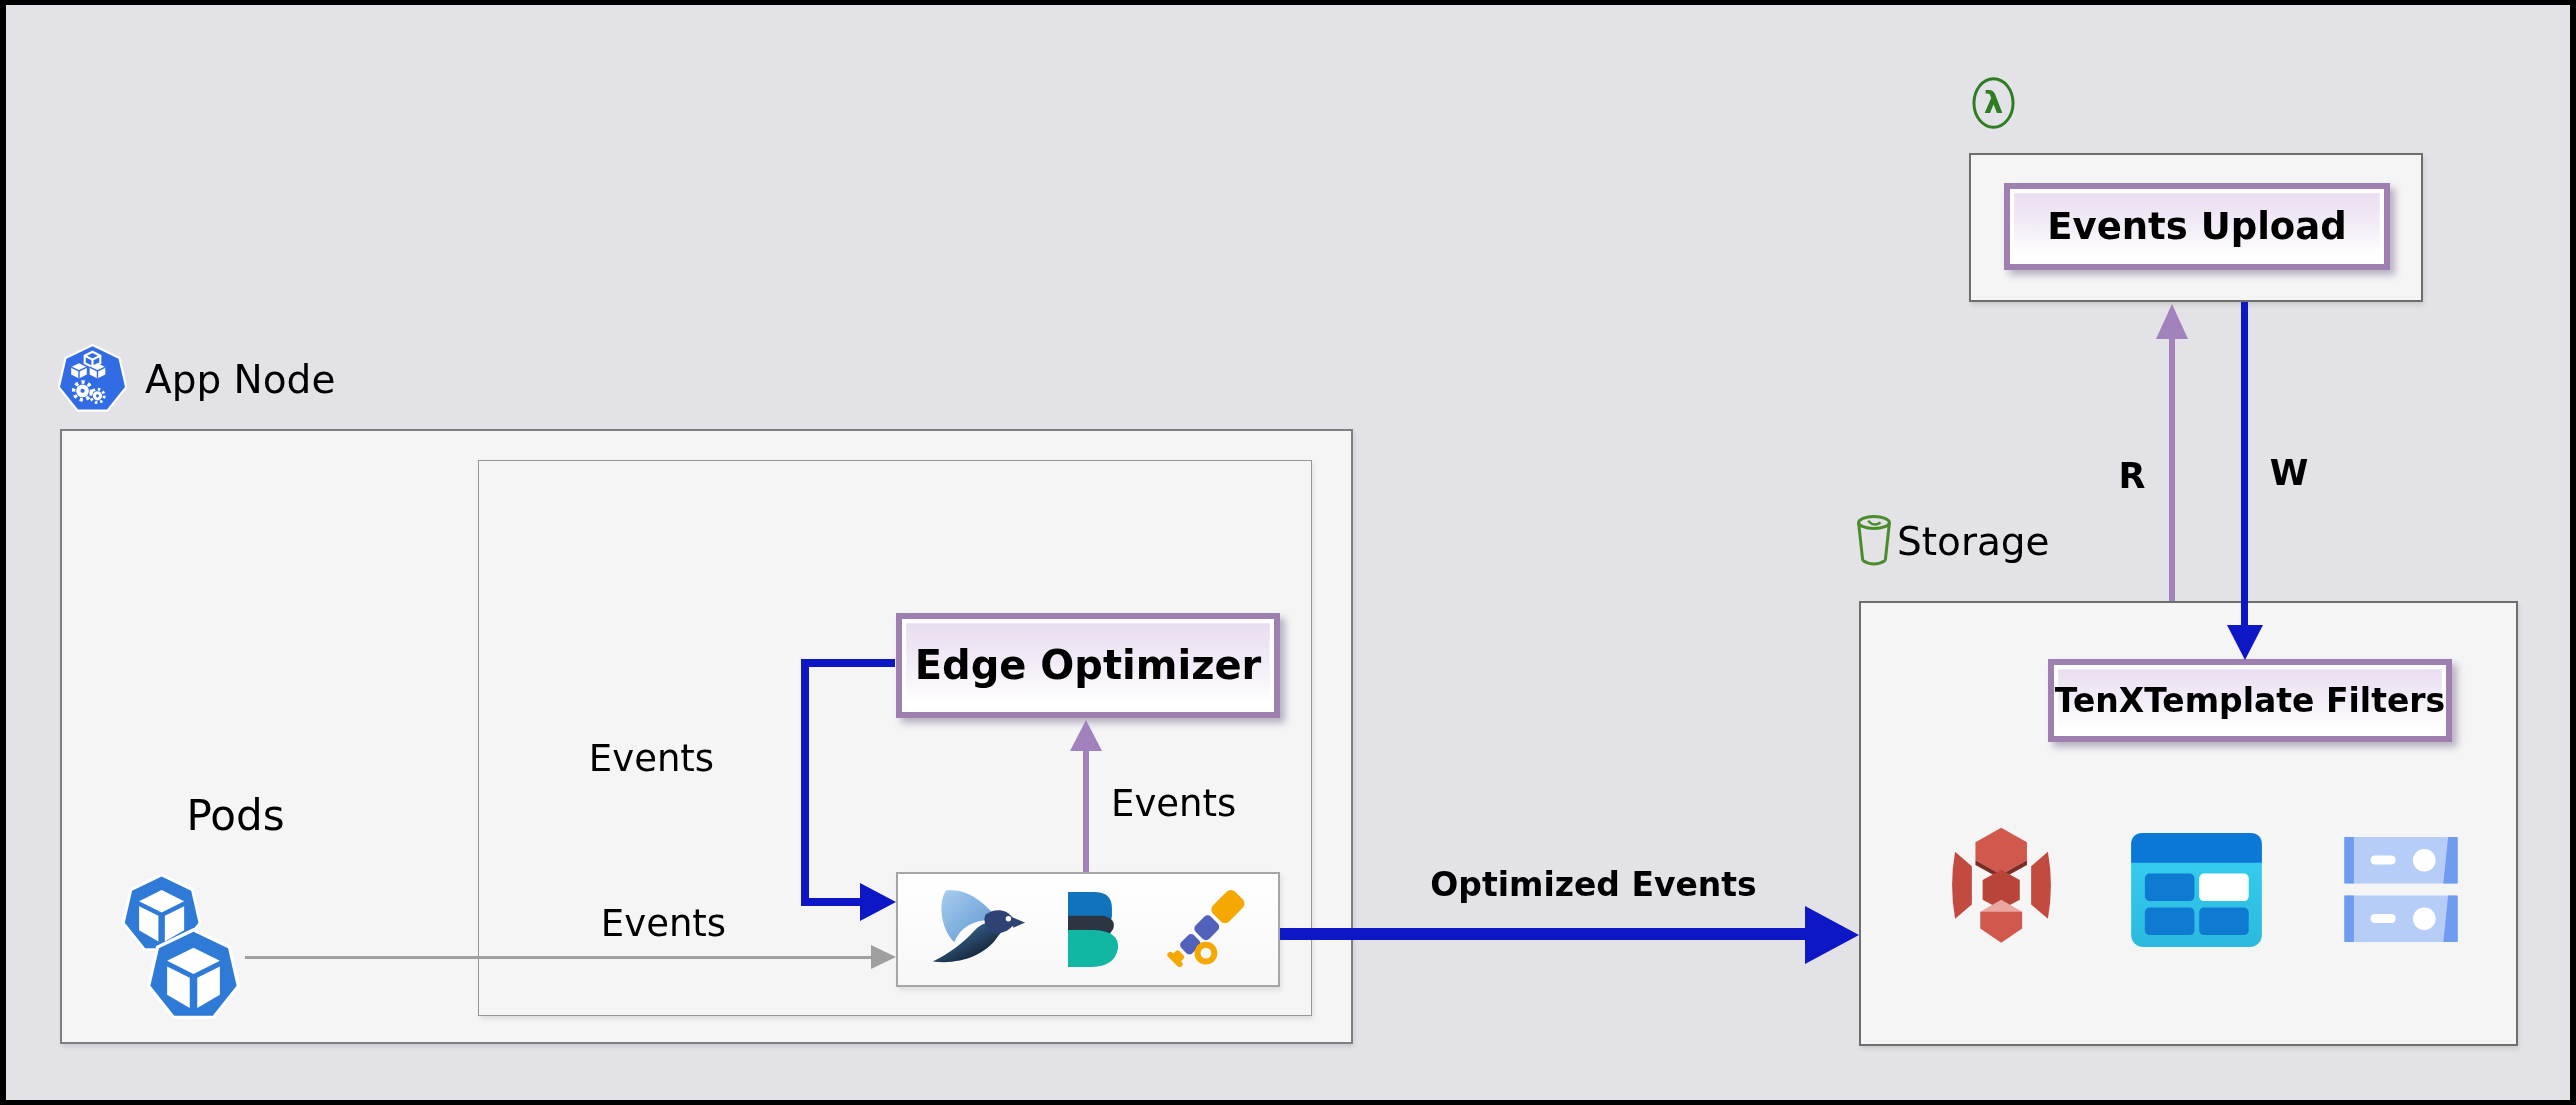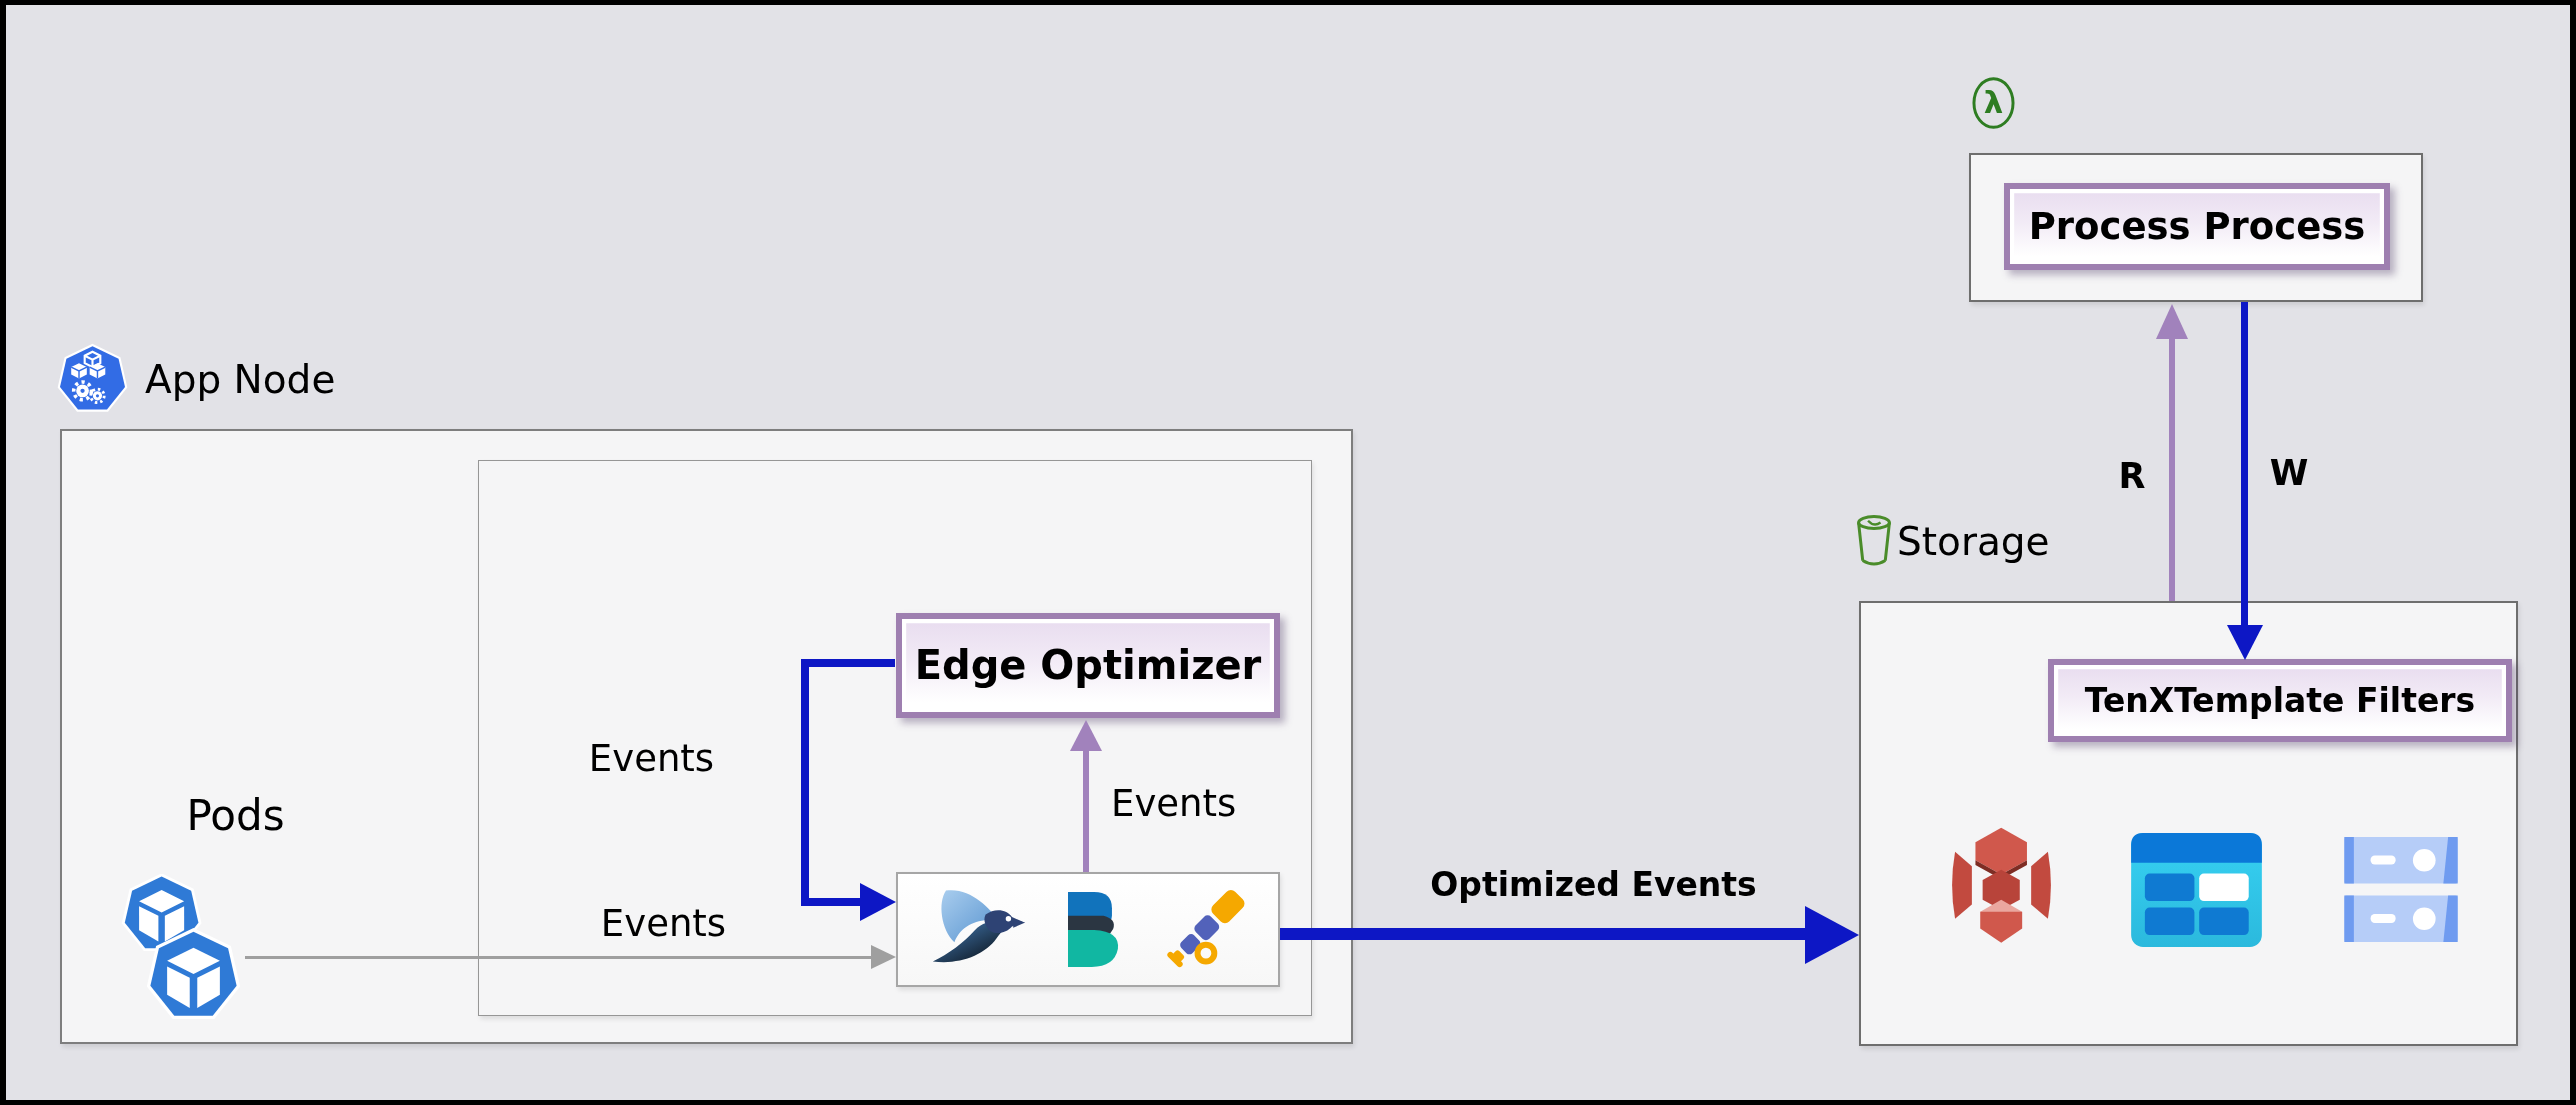--- a/index.html
+++ b/index.html
@@ -171,21 +171,21 @@
     <svg width="38" height="55" viewBox="0 0 64 92">
       <ellipse cx="32" cy="14" rx="26" ry="10" fill="none" stroke="#4a8c2a" stroke-width="5"></ellipse>
       <path d="M6,14 L13,78 M58,14 L51,78 M13,78 Q32,90 51,78" fill="none" stroke="#4a8c2a" stroke-width="5"></path>
       <path d="M22,11 Q32,22 43,14" fill="none" stroke="#4a8c2a" stroke-width="4"></path>
     </svg>
     <span>Storage</span>
   </div>
 
   <div class="panel" style="left:1853px;top:596px;width:659px;height:445px;border-color:#6e6e6e;"></div>
 
-  <div class="gradbox" style="left:2042px;top:654px;width:464px;height:83px;font-size:33px;">
+  <div class="gradbox" style="left:2042px;top:654px;width:404px;height:83px;font-size:33px;">
     <span>TenXTemplate Filters</span>
   </div>
 
   <svg style="position:absolute;left:1943px;top:818px;" width="105" height="124" viewBox="0 0 175 207">
     <path d="M10,48 Q0,104 10,160 L38,136 V72 Z" fill="#c24a3f"></path>
     <path d="M165,48 Q175,104 165,160 L137,136 V72 Z" fill="#c24a3f"></path>
     <polygon points="87,8 130,32 130,62 87,86 44,62 44,32" fill="#d0584c"></polygon>
     <polygon points="44,62 87,86 130,62 130,70 87,94 44,70" fill="#7e2d24"></polygon>
     <polygon points="87,78 118,95 118,128 87,145 56,128 56,95" fill="#b8443a"></polygon>
     <polygon points="87,128 122,148 87,168 52,148" fill="#eaa79f"></polygon>
@@ -227,21 +227,21 @@
   <div class="hdr" style="left:1965px;top:71px;gap:16.7px;">
     <svg width="45" height="54" viewBox="0 0 76 90" style="font-size:66px">
       <ellipse cx="38" cy="45" rx="33" ry="41" fill="none" stroke="#2e7d22" stroke-width="5"></ellipse>
       <text x="38" y="62" text-anchor="middle" font-size="52" font-weight="bold" fill="#2e7d22">λ</text>
     </svg>
   </div>
 
   <div class="panel" style="left:1963px;top:148px;width:454px;height:149px;border-color:#6e6e6e;"></div>
 
   <div class="gradbox" style="left:1998px;top:178px;width:386px;height:87px;font-size:37px;">
-    <span>Process Process</span>
+    <span>Events Upload</span>
   </div>
 
   <div class="line purple" style="left:2163px;top:332px;width:6px;height:264px;"></div>
   <div class="tri" style="left:2150px;top:299px;border-bottom:35px solid #a182bc;border-left:16px solid transparent;border-right:16px solid transparent;"></div>
   <div class="lbl center bold" style="left:2096px;top:450px;width:60px;font-size:35px;">R</div>
 
   <div class="line blue" style="left:2235px;top:297px;width:7.2px;height:324px;"></div>
   <div class="tri" style="left:2221px;top:620px;border-top:35px solid #0d17c5;border-left:18px solid transparent;border-right:18px solid transparent;"></div>
   <div class="lbl center bold" style="left:2250px;top:447px;width:66px;font-size:35px;">W</div>
 

